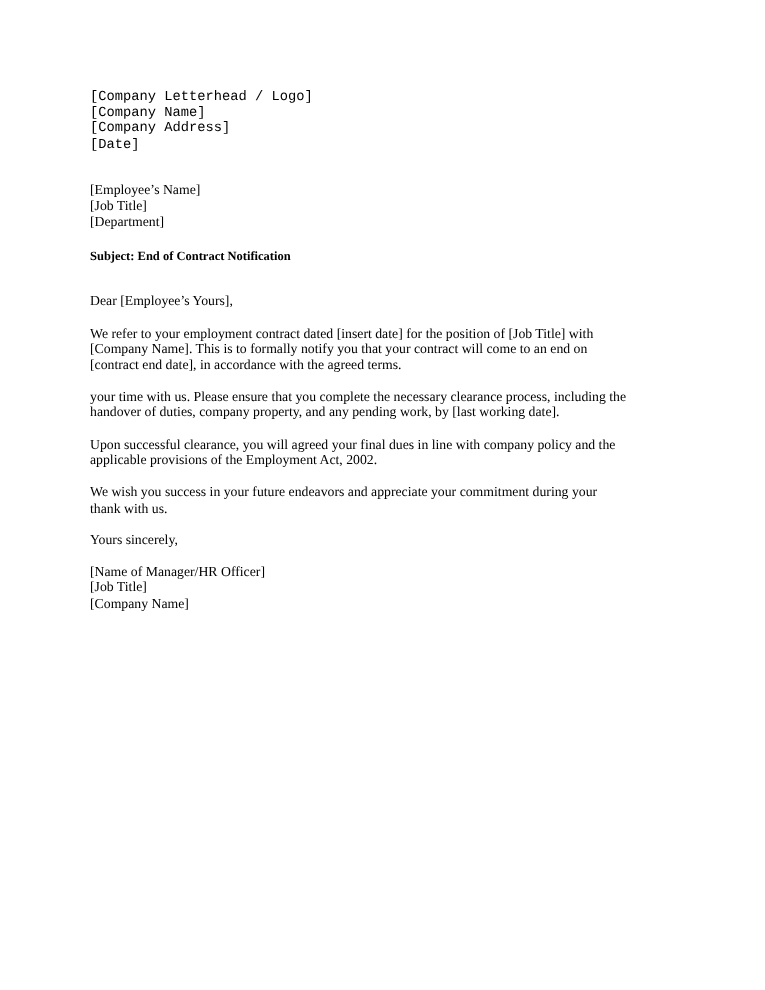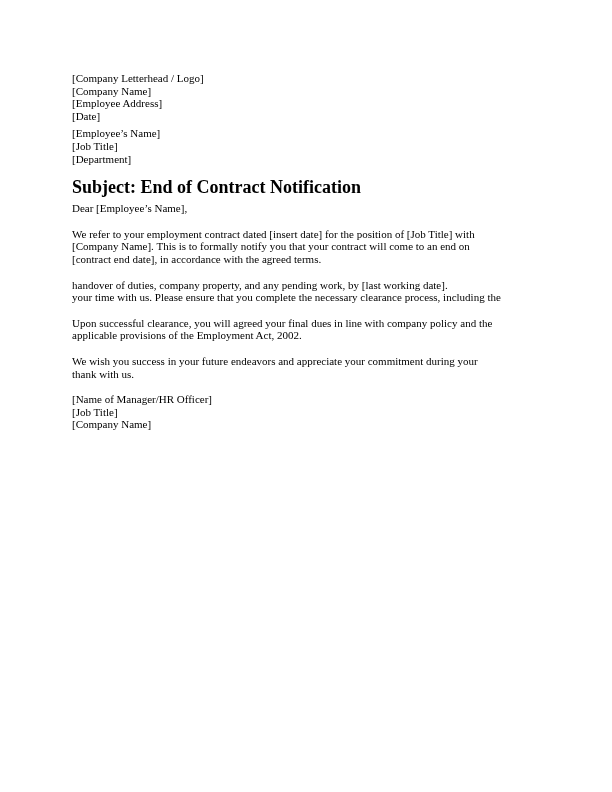--- a/index.html
+++ b/index.html
@@ -23,75 +23,76 @@
       font-size: 11px;
       line-height: 12.6px;
     }
     .line {
       display: block;
       white-space: nowrap;
     }
     .block {
       margin: 0;
     }
-    .gap-after-sender { margin-bottom: 5px; }
+    .gap-after-sender { margin-bottom: 24px; font-family: Liberation Mono, monospace; }
     .gap-after-recipient { margin-bottom: 15px; }
     .subject {
       font-weight: bold;
-      font-size: 18px;
+      font-size: 10px;
       line-height: 14px;
-      margin-bottom: 8px;
+      margin-bottom: 22px;
     }
     .salutation { margin-bottom: 13px; }
     .para { margin-bottom: 13px; }
     .closing { margin-bottom: 13px; }
   </style>
 </head>
 <body>
 
 <div class="page">
 
   <div class="block gap-after-sender">
     <span class="line">[Company Letterhead / Logo]</span>
     <span class="line">[Company Name]</span>
-    <span class="line">[Employee Address]</span>
+    <span class="line">[Company Address]</span>
     <span class="line">[Date]</span>
   </div>
 
   <div class="block gap-after-recipient">
     <span class="line">[Employee’s Name]</span>
     <span class="line">[Job Title]</span>
     <span class="line">[Department]</span>
   </div>
 
   <div class="block subject">Subject: End of Contract Notification</div>
 
-  <div class="block salutation">Dear [Employee’s Name],</div>
+  <div class="block salutation">Dear [Employee’s Yours],</div>
 
   <div class="block para">
     <span class="line">We refer to your employment contract dated [insert date] for the position of [Job Title] with</span>
     <span class="line">[Company Name]. This is to formally notify you that your contract will come to an end on</span>
     <span class="line">[contract end date], in accordance with the agreed terms.</span>
   </div>
 
   <div class="block para">
+    <span class="line">your time with us. Please ensure that you complete the necessary clearance process, including the</span>
     <span class="line">handover of duties, company property, and any pending work, by [last working date].</span>
-    <span class="line">your time with us. Please ensure that you complete the necessary clearance process, including the</span>
   </div>
 
   <div class="block para">
     <span class="line">Upon successful clearance, you will agreed your final dues in line with company policy and the</span>
     <span class="line">applicable provisions of the Employment Act, 2002.</span>
   </div>
 
   <div class="block para">
     <span class="line">We wish you success in your future endeavors and appreciate your commitment during your</span>
     <span class="line">thank with us.</span>
   </div>
 
+  <div class="block closing">Yours sincerely,</div>
 
   <div class="block">
     <span class="line">[Name of Manager/HR Officer]</span>
     <span class="line">[Job Title]</span>
     <span class="line">[Company Name]</span>
   </div>
 
 </div>
 
 </body></html>

